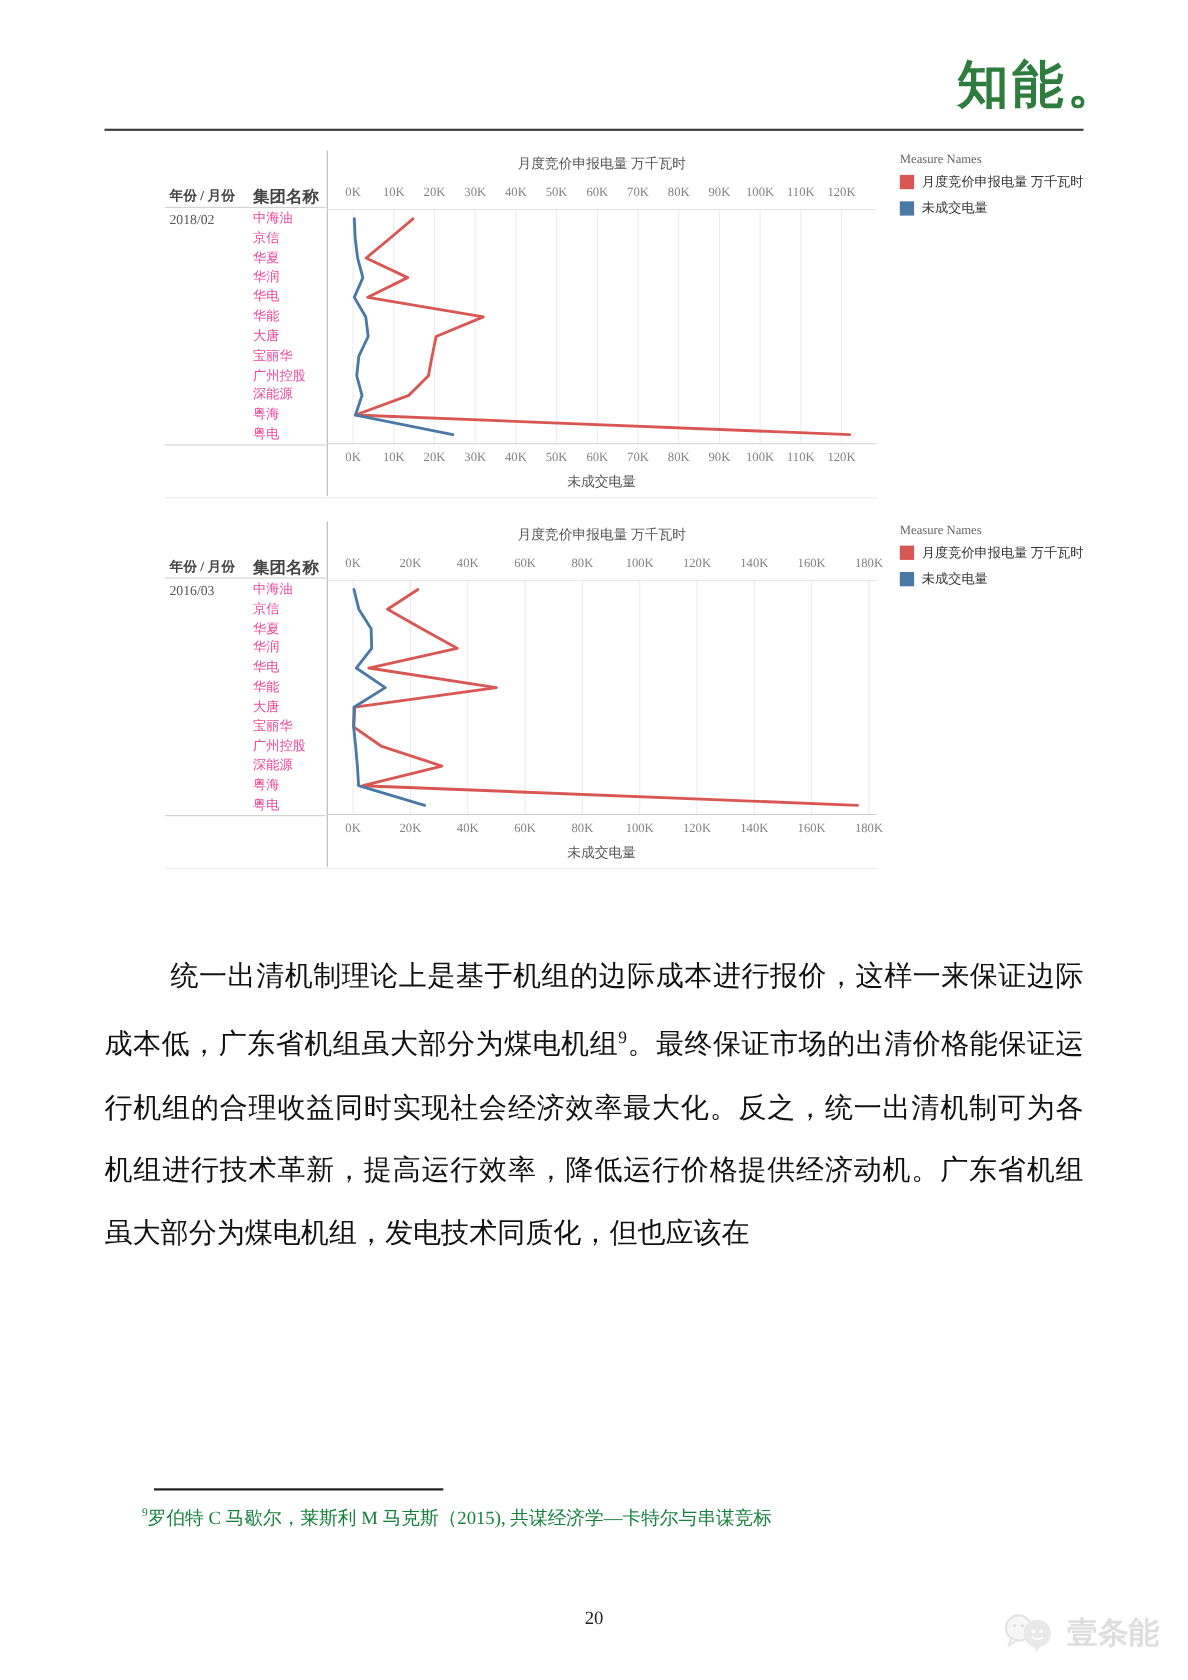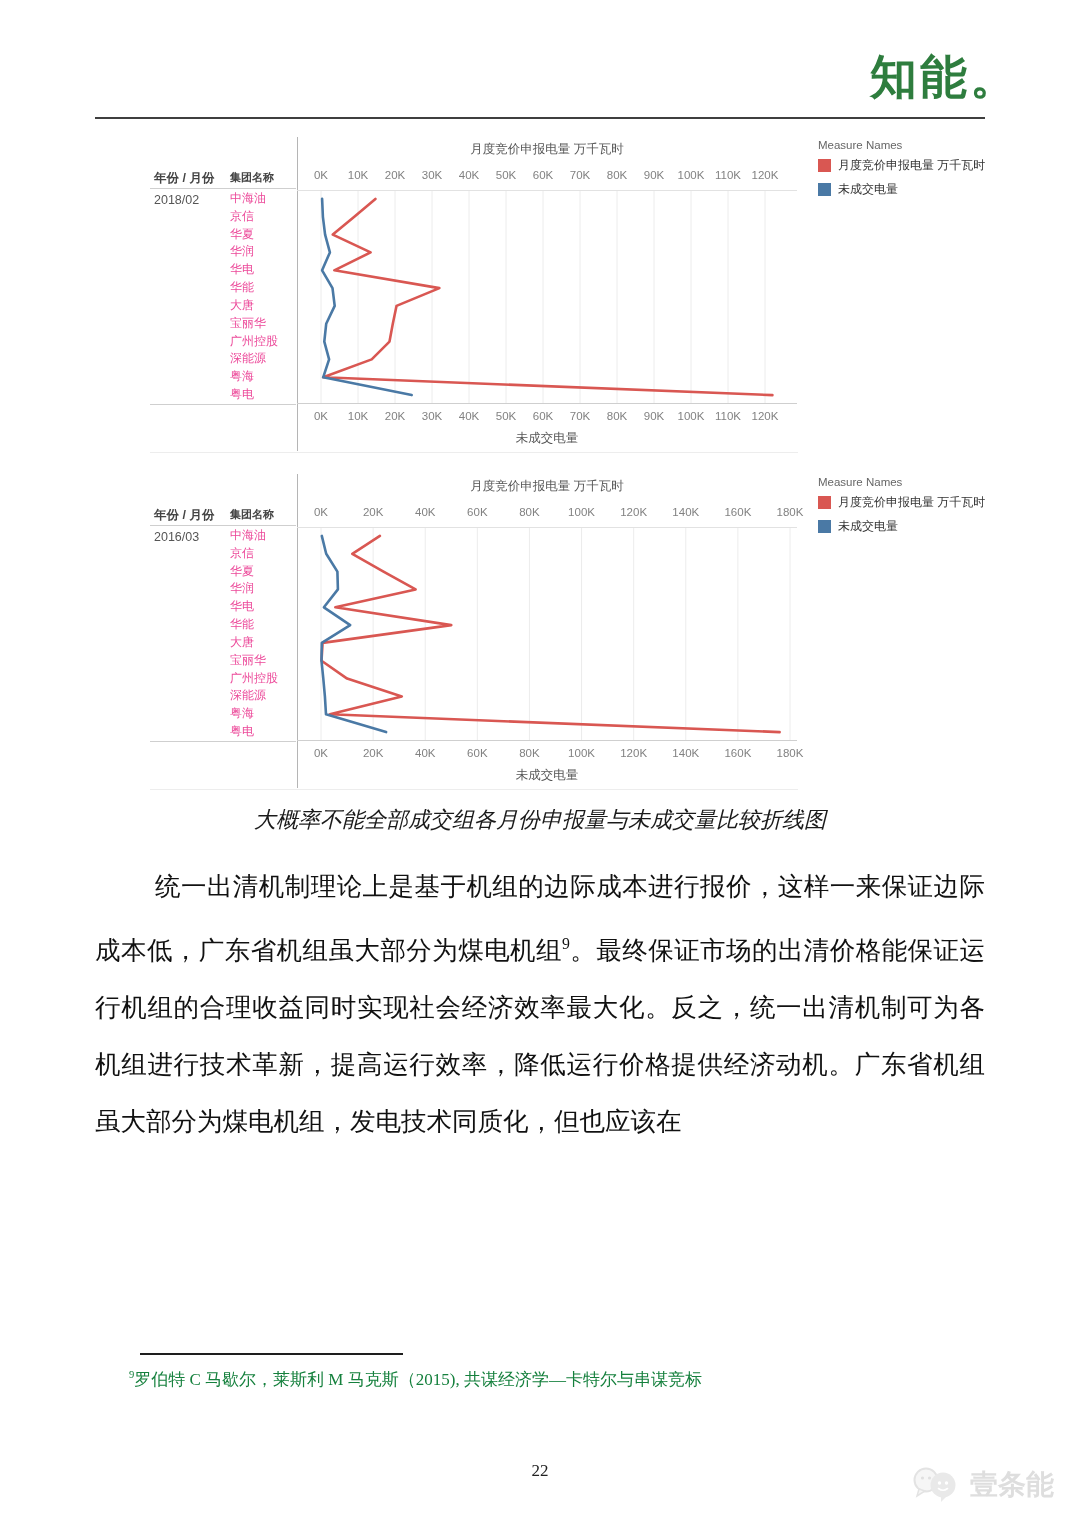--- a/index.html
+++ b/index.html
@@ -6,38 +6,38 @@
   .page { position:relative; width:1080px; height:1527px; background:#fff; overflow:hidden;
           font-family:"Liberation Sans",sans-serif; }
 
   
   .logo { position:absolute; top:46px; right:60px; font-size:47px; font-weight:900;
           color:#2e7d3e; letter-spacing:3px; font-family:"DejaVu Sans",sans-serif; }
   .header-rule { position:absolute; top:117px; left:95px; width:890px; border-top:2px solid #3f3f3f; }
 
   
   .chart-block { position:absolute; left:150px; width:870px; height:330px;
-                 font-family:Liberation Sans, sans-serif; }
+                 font-family:Liberation Serif, serif; }
   .chart-block[data-chart="0"] { top:133px; }
   .chart-block[data-chart="1"] { top:470px; }
 
   .ch-leftline  { position:absolute; left:147px; top:4px; height:314px; border-left:1px solid #b5b5b5; }
   .ch-bottomline{ position:absolute; left:0; top:319px; width:648px; border-top:1px solid #ededed; }
 
   .ch-title  { position:absolute; left:147px; top:8px;  width:500px; text-align:center; font-size:12.5px; color:#555; }
   .ch-xlabel { position:absolute; left:147px; top:297px; width:500px; text-align:center; font-size:12.5px; color:#555; }
 
   .ch-ticks-top, .ch-ticks-bottom { position:absolute; left:0; width:100%; height:14px; }
   .ch-ticks-top { top:36px; } .ch-ticks-bottom { top:277px; }
   .tick { position:absolute; transform:translateX(-50%); font-size:11.5px; color:#828282; white-space:nowrap; }
 
   .ch-plot { position:absolute; left:147px; top:57px; width:500px; height:214px; }
 
   .ch-th1 { position:absolute; left:4px;  top:37px; font-size:12.5px; font-weight:bold; color:#444; white-space:nowrap; }
-  .ch-th2 { position:absolute; left:80px; top:37px; font-size:11px; font-weight:bold; color:#444; white-space:nowrap; }
+  .ch-th2 { position:absolute; left:80px; top:37px; font-size:15px; font-weight:bold; color:#444; white-space:nowrap; }
   .ch-table-rule   { position:absolute; left:0; top:55px;  width:146px; border-top:1px solid #cfcfcf; }
   .ch-table-bottom { position:absolute; left:0; top:271px; width:146px; border-top:1px solid #cfcfcf; }
   .ch-period { position:absolute; left:4px; top:60px; font-size:12.5px; color:#555; }
   .ch-companies { position:absolute; left:80px; top:57px; width:67px; }
   .company { font-size:12px; color:#ec4899; white-space:nowrap; }
 
   .ch-legend { position:absolute; left:668px; top:6px; width:200px; }
   .lg-title { font-size:11.5px; color:#666; margin-bottom:6px; }
   .lg-item  { display:flex; align-items:center; gap:7px; margin-bottom:7px; font-size:12px; color:#333; }
   .lg-swatch{ width:13px; height:13px; flex:0 0 13px; }
@@ -229,30 +229,29 @@
             <span>月度竞价申报电量 万千瓦时</span>
           </div>
           <div class="lg-item">
             <span class="lg-swatch" style="background: rgb(74, 121, 165);"></span>
             <span>未成交电量</span>
           </div>
         </div>
     </div>
   </section>
 
-  <div class="caption">大概率不能全部成交组各月份申报量与未成交量比较折线图</div>
 
   <div class="body-text">
     <p><span>统一出清机制理论上是基于机组的边际成本进行报价，这样一来保证边际成本低，广东省机组虽大部分为煤电机组</span><sup>9</sup><span>。最终保证市场的出清价格能保证运行机组的合理收益同时实现社会经济效率最大化。反之，统一出清机制可为各机组进行技术革新，提高运行效率，降低运行价格提供经济动机。广东省机组虽大部分为煤电机组，发电技术同质化，但也应该在</span></p>
   </div>
 
   <div class="footnote-rule"></div>
   <div class="footnote"><sup>9</sup><span>罗伯特 C 马歇尔，莱斯利 M 马克斯（2015), 共谋经济学—卡特尔与串谋竞标</span></div>
 
-  <div class="page-number">22</div>
+  <div class="page-number">20</div>
 
   <div class="watermark">
     <svg width="50" height="38" viewBox="0 0 50 38">
       <circle cx="15" cy="14" r="11.5" fill="#f6f6f6" stroke="#e3e3e3" stroke-width="2"></circle>
       <path d="M8 23 L6 30 L14 25 Z" fill="#f6f6f6" stroke="#e3e3e3" stroke-width="1.5"></path>
       <circle cx="11.5" cy="12" r="1.6" fill="#e0e0e0"></circle>
       <circle cx="18.5" cy="12" r="1.6" fill="#e0e0e0"></circle>
       <circle cx="32" cy="19" r="12.5" fill="#e9e9e9"></circle>
       <path d="M30 30 L30 36 L37 29 Z" fill="#e9e9e9"></path>
       <circle cx="28.5" cy="17" r="1.7" fill="#ffffff"></circle>

